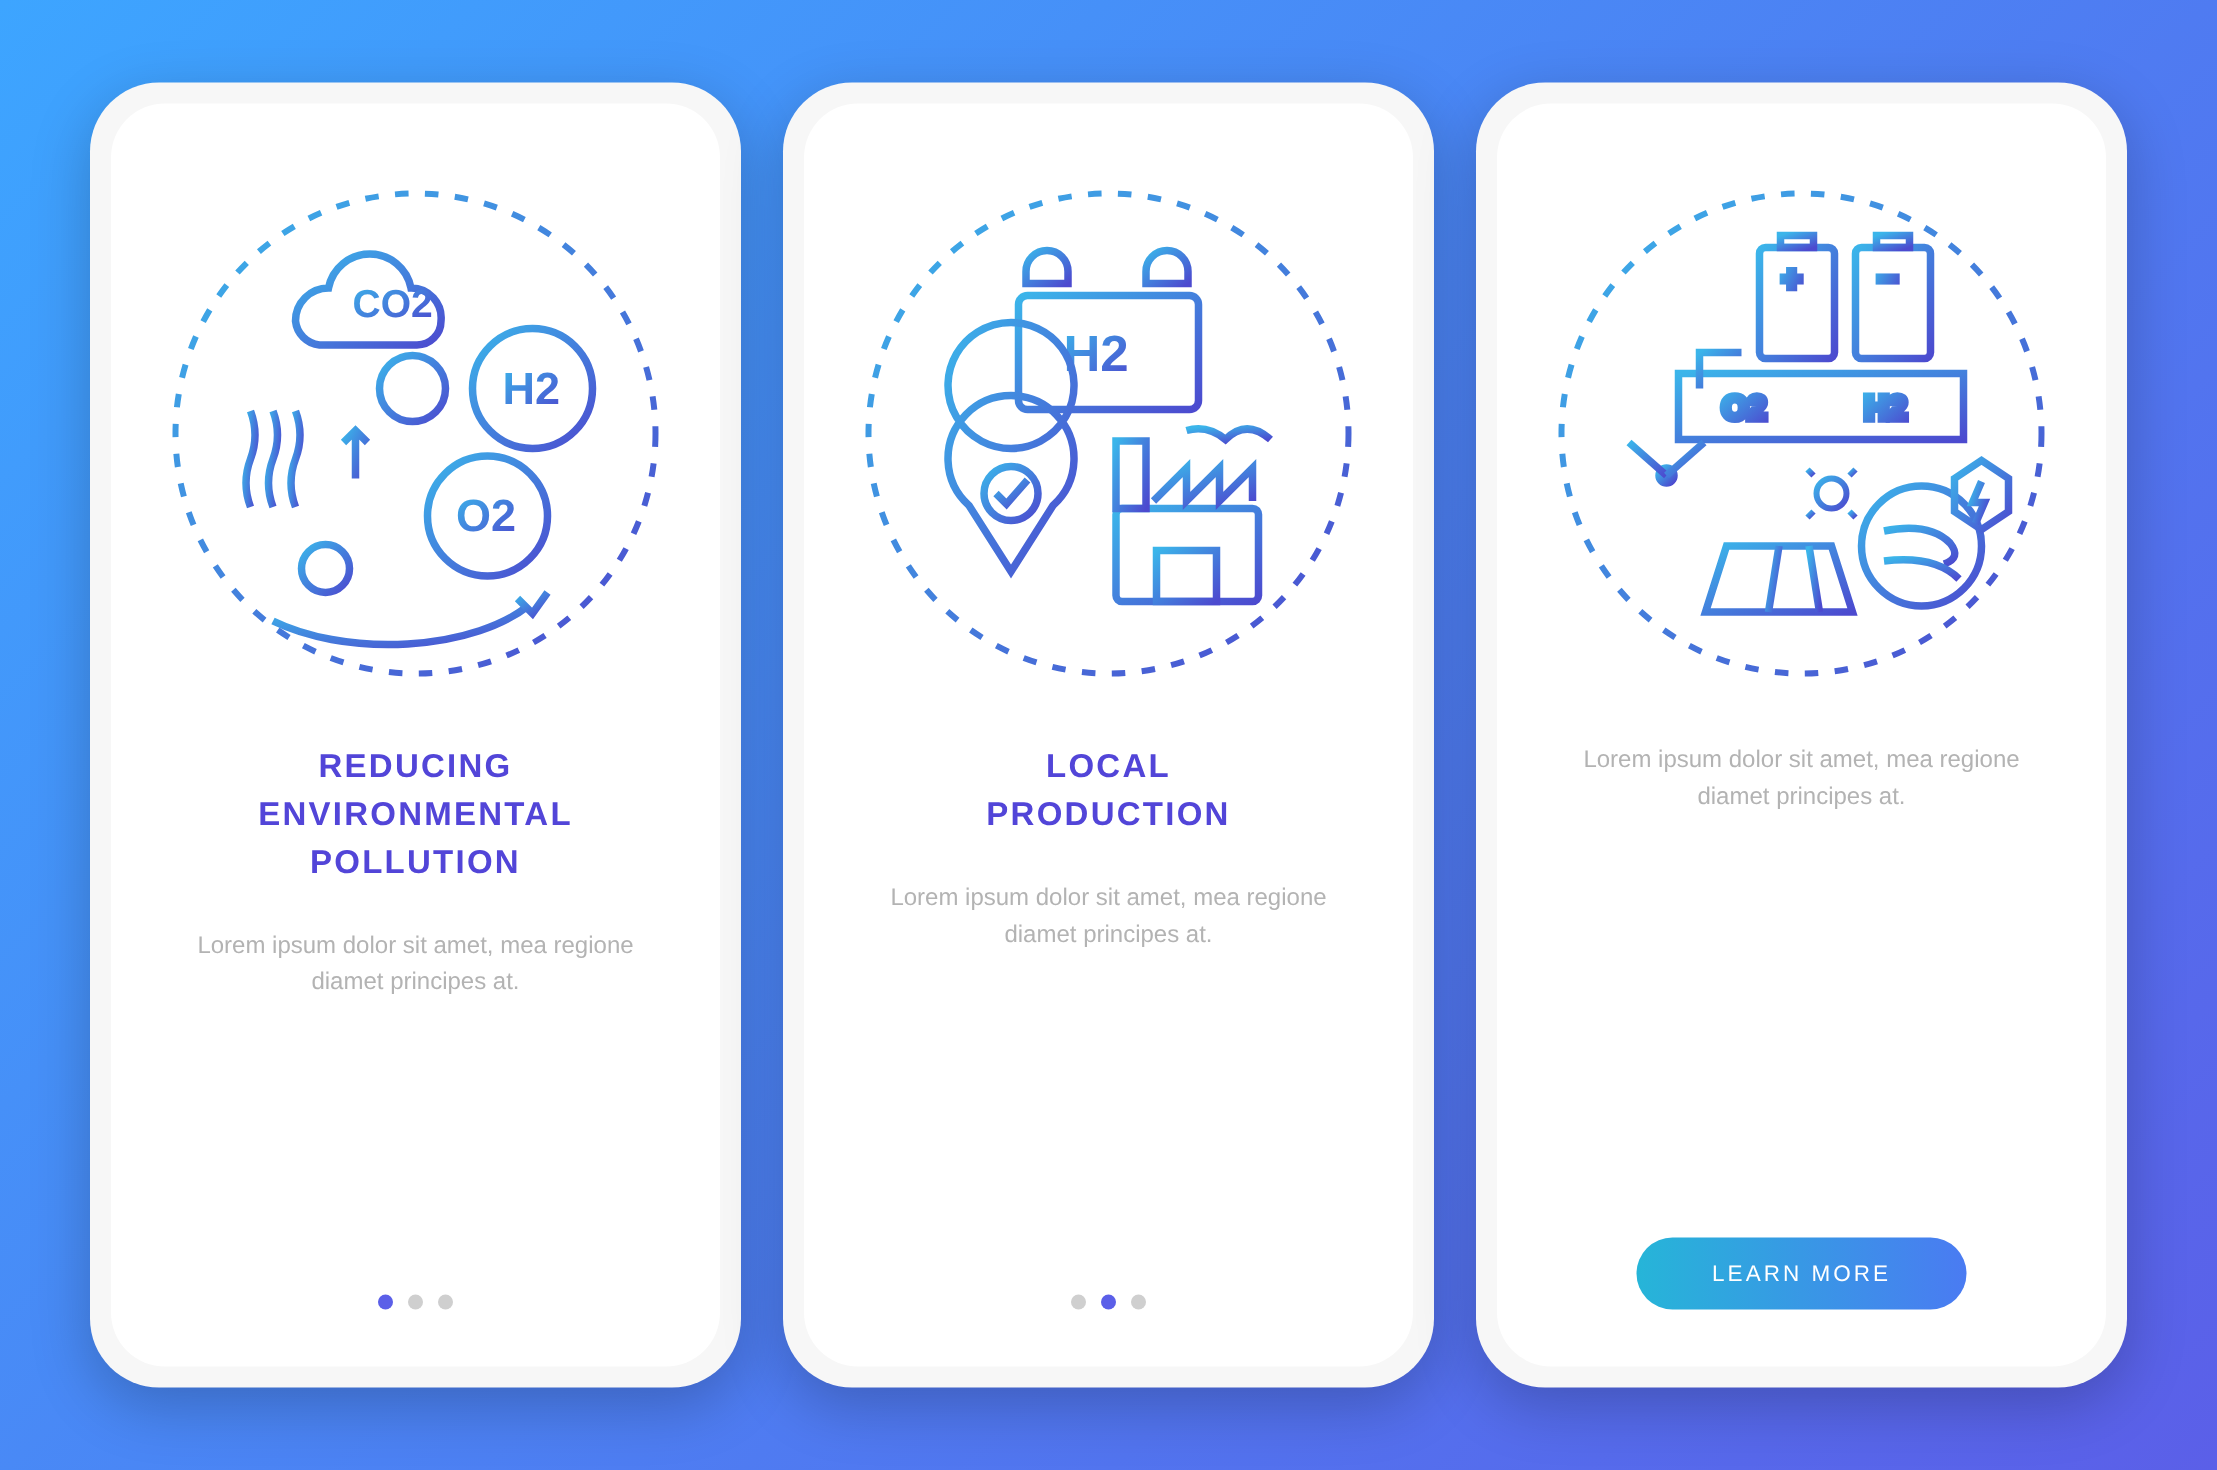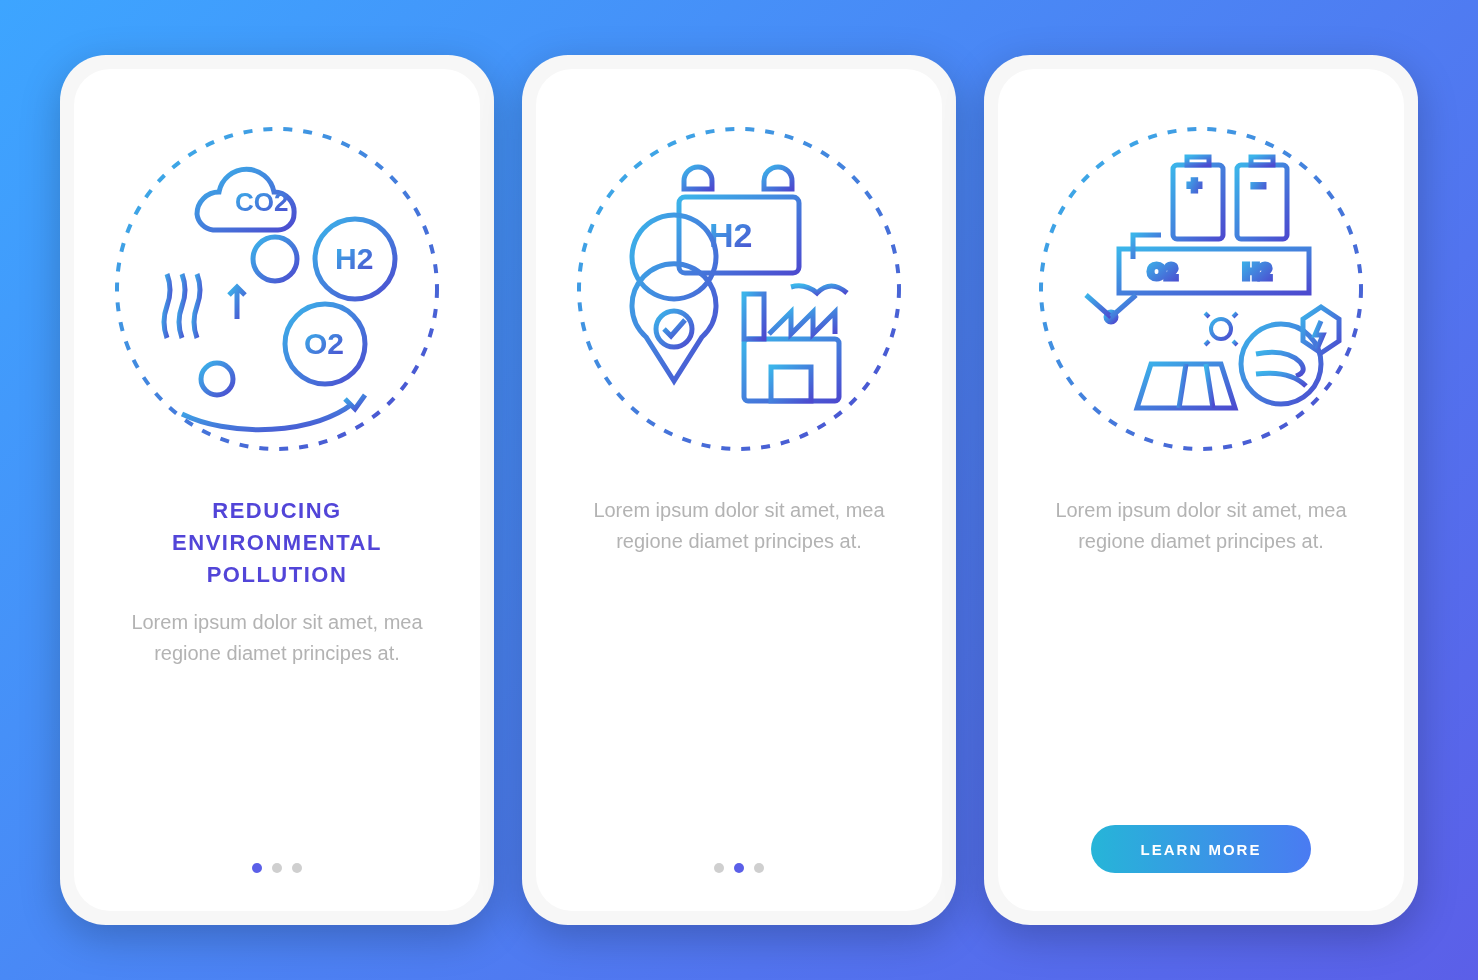--- a/index.html
+++ b/index.html
@@ -42,25 +42,25 @@
     align-items: center;
   }
   .icon-area svg { width: 100%; height: 100%; }
   .title {
     font-size: 22px;
     font-weight: 700;
     letter-spacing: 1.5px;
     color: #5245D8;
     text-align: center;
     line-height: 1.45;
-    margin-bottom: 16px;
+    margin-bottom: 28px;
     text-transform: uppercase;
   }
   .body {
-    font-size: 20px;
+    font-size: 16px;
     color: #b3b3b3;
     text-align: center;
     line-height: 1.55;
     padding: 0 24px;
   }
   .spacer { flex: 1; }
   .dots {
     display: flex;
     gap: 10px;
     justify-content: center;
@@ -75,21 +75,21 @@
   .dot.active { background: #5B5FE8; }
   .cta {
     width: 220px;
     height: 48px;
     border: none;
     border-radius: 24px;
     background: linear-gradient(90deg, #26B5D8 0%, #4A7BF2 100%);
     color: #ffffff;
     font-size: 15px;
     letter-spacing: 2px;
-    font-weight: 700;
+    font-weight: 400;
     cursor: pointer;
     margin-bottom: 8px;
   }
 </style>
 </head>
 <body>
 
 <div class="phone">
   <div class="screen">
     <div class="icon-area">
@@ -165,20 +165,21 @@
 
         <g stroke="url(#g2)" stroke-width="5" fill="none">
           <rect x="175" y="220" width="95" height="62" rx="4"></rect>
           <rect x="202" y="248" width="40" height="34"></rect>
           <rect x="175" y="175" width="20" height="45"></rect>
           <path d="M200 215 l22 -22 v22 l22 -22 v22 l22 -22 v22"></path>
           <path d="M222 168 q14 -4 26 6 q14 -14 30 0"></path>
         </g>
       </svg>
     </div>
+    <div class="title">LOCAL<br>PRODUCTION</div>
     <div class="body">Lorem ipsum dolor sit amet, mea regione diamet principes at.</div>
     <div class="spacer"></div>
     <div class="dots">
       <div class="dot"></div>
       <div class="dot active"></div>
       <div class="dot"></div>
     </div>
   </div>
 </div>
 

